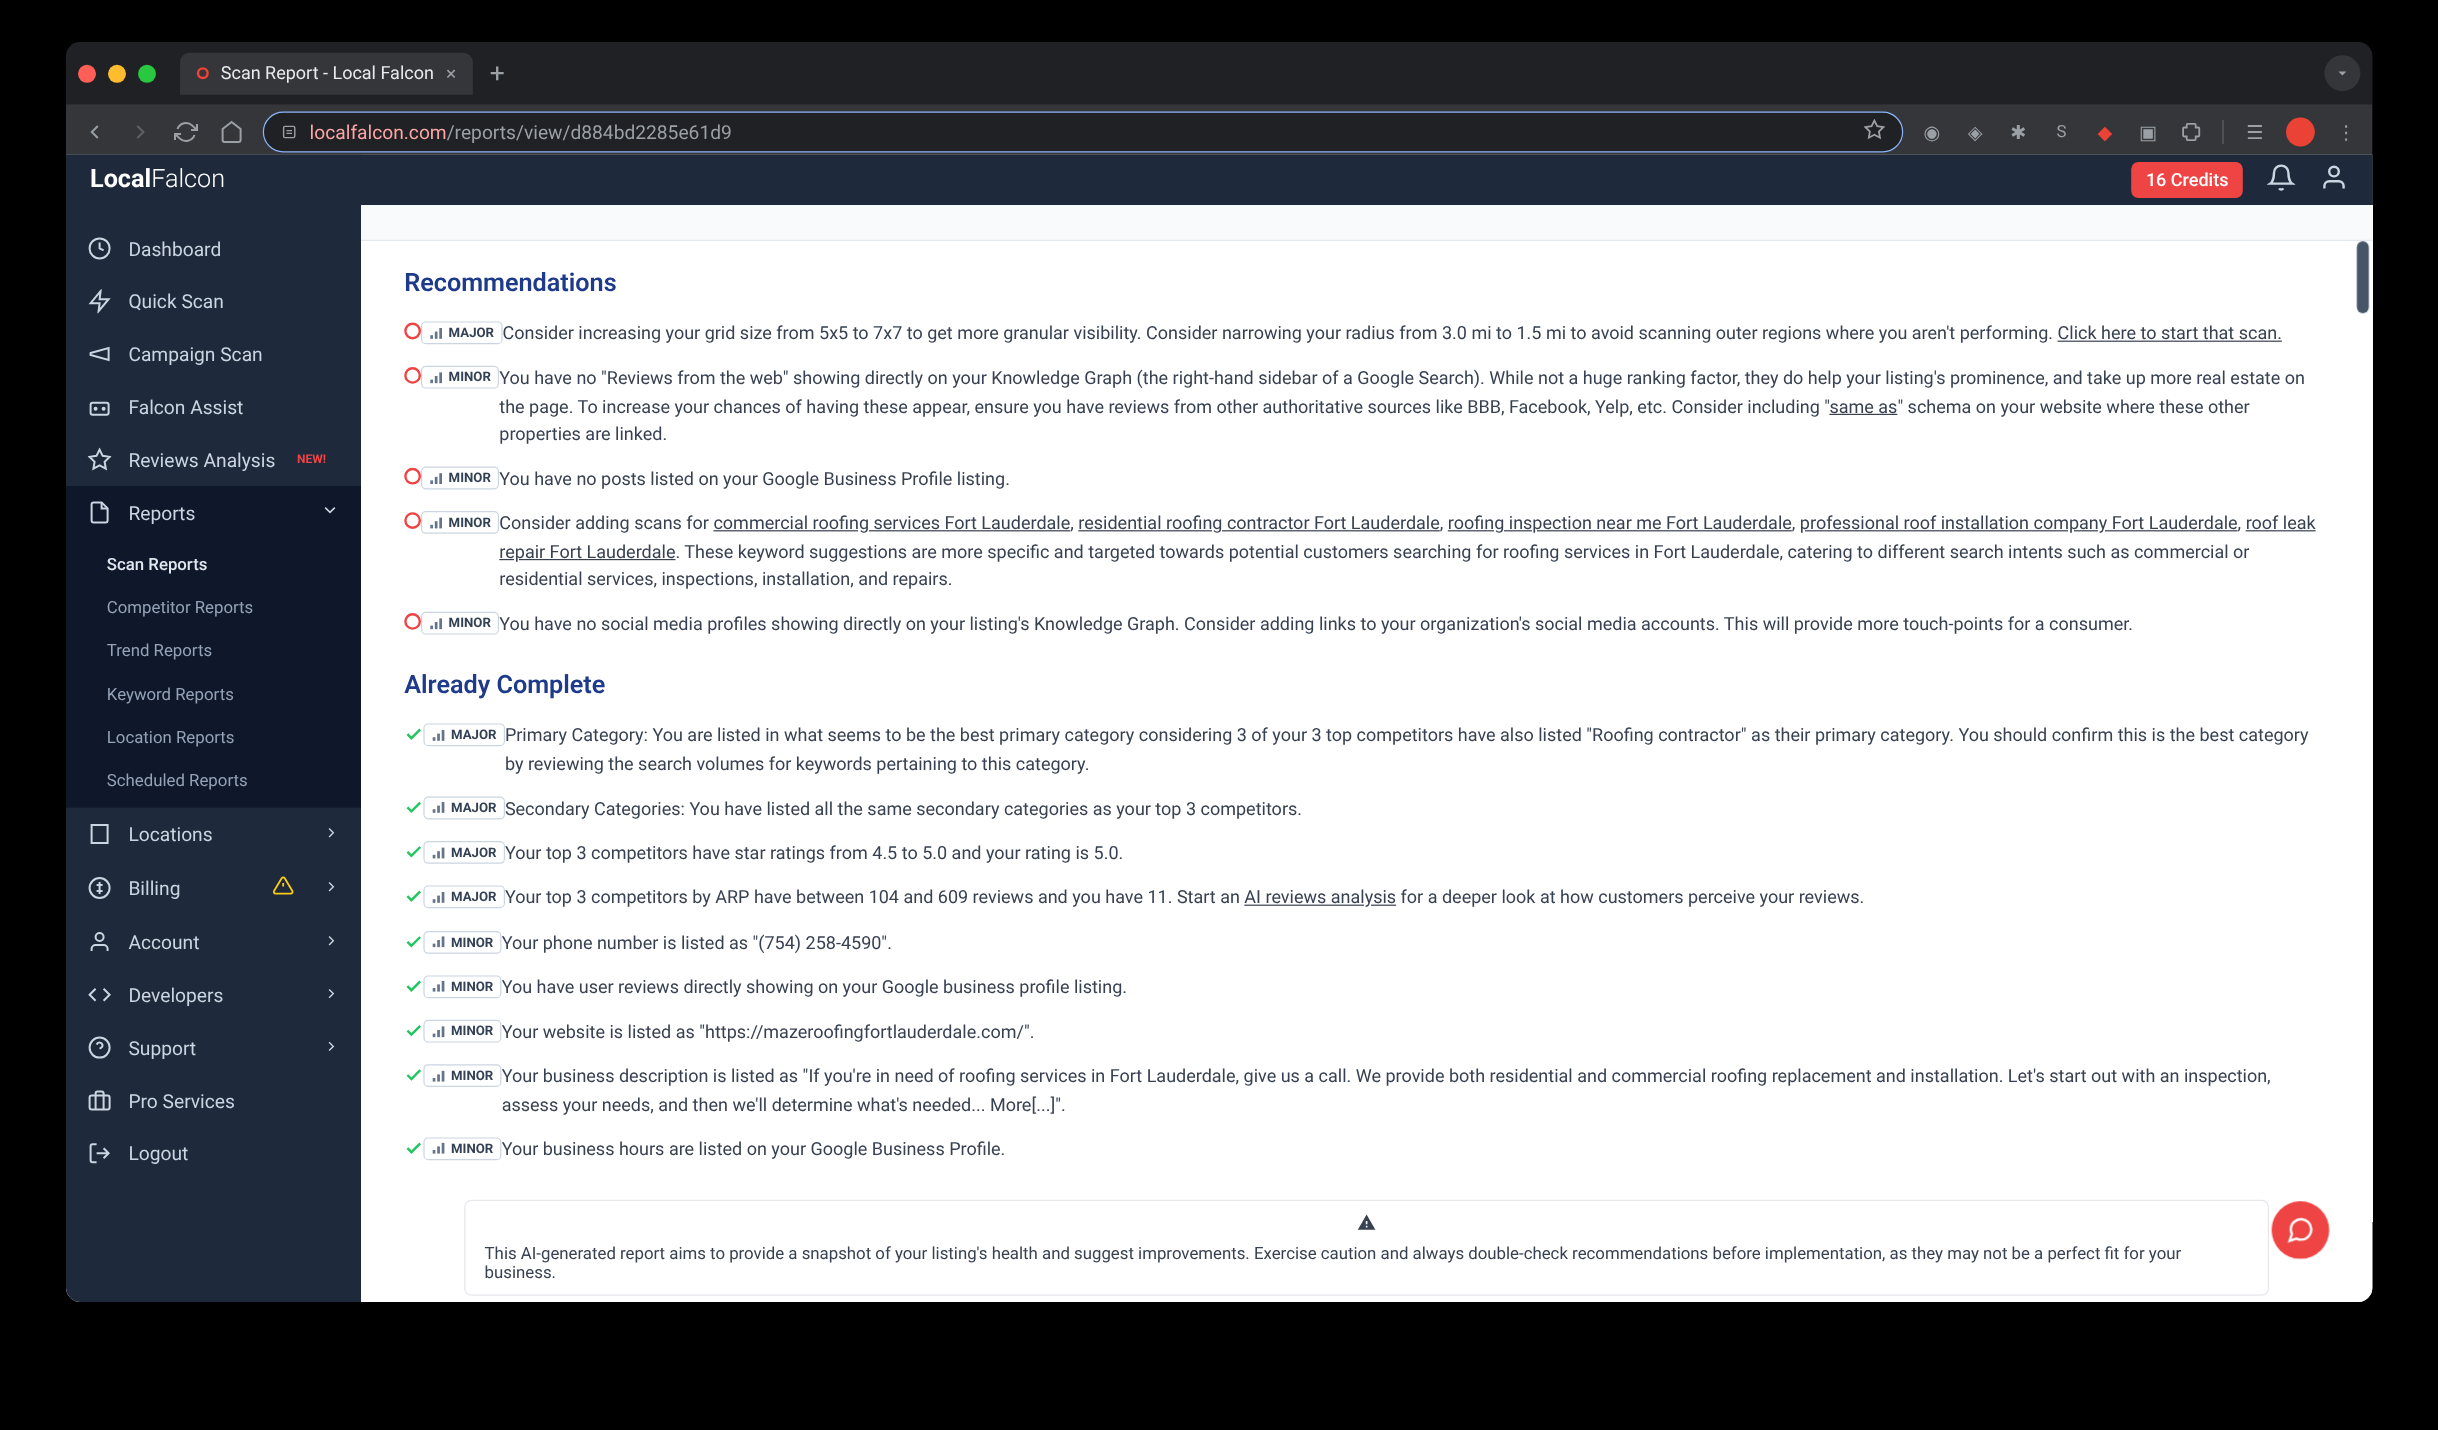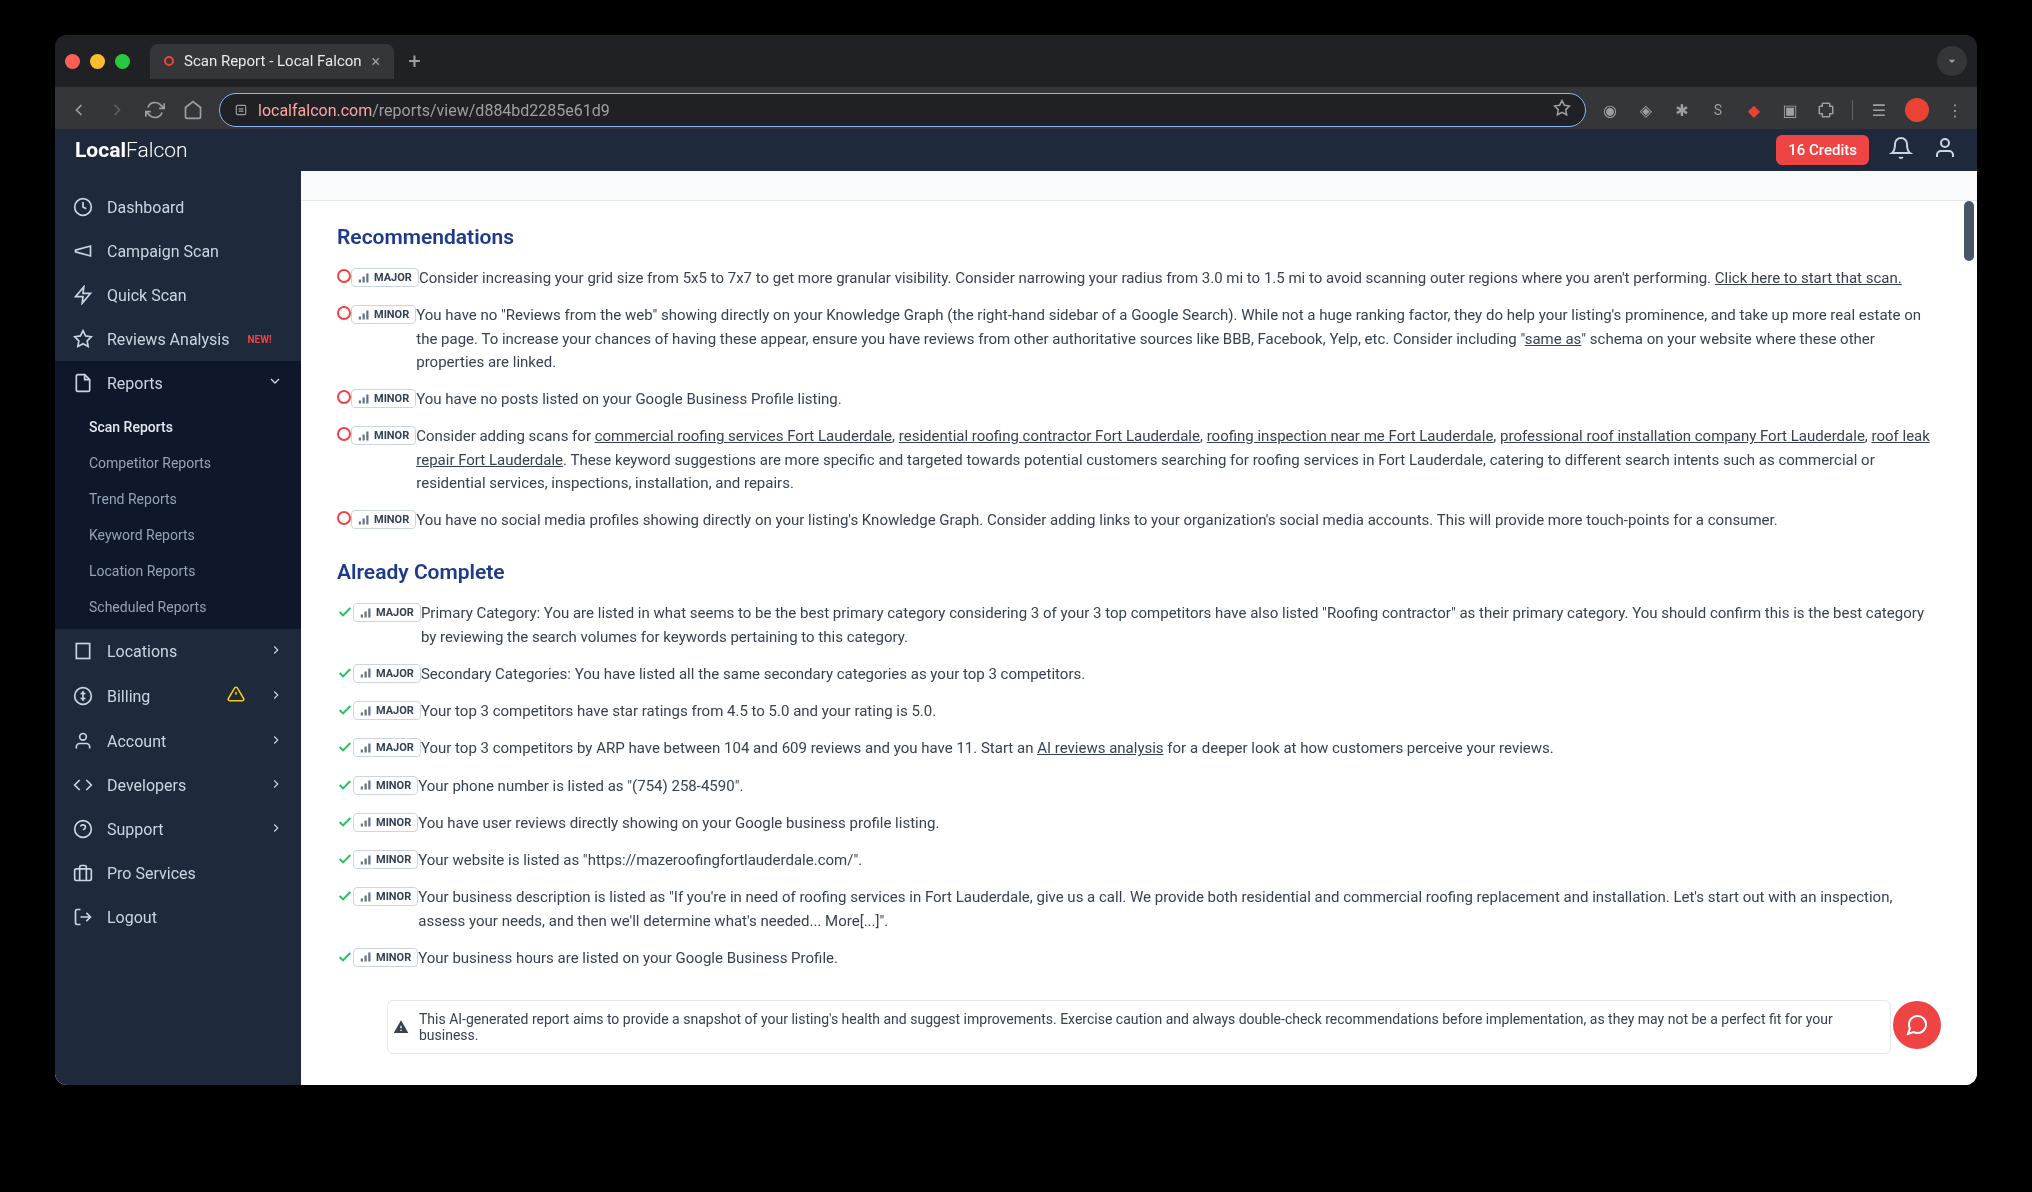--- a/index.html
+++ b/index.html
@@ -47,21 +47,21 @@
 .content { flex: 1; padding: 30px 36px 0 36px; overflow-y: auto; background: #fff; position: relative; margin-top: 42px; }
 .section-title { font-size: 21px; font-weight: 600; color: #1e3a8a; margin-bottom: 18px; }
 .rec-item { display: flex; align-items: flex-start; margin-bottom: 14px; }
 .rec-icon { margin-top: 2px; flex-shrink: 0; }
 .rec-icon.open { width: 14px; height: 14px; border: 2px solid #ef4444; border-radius: 50%; }
 .rec-icon.done svg { width: 16px; height: 16px; }
 .badge { display: inline-flex; align-items: center; border: 1px solid #cbd5e1; border-radius: 4px; padding: 2px 6px; font-size: 11px; font-weight: 700; color: #334155; gap: 4px; flex-shrink: 0; margin-top: 1px; }
 .badge svg { width: 12px; height: 10px; }
 .rec-text { font-size: 15px; color: #374151; line-height: 1.55; }
 .rec-text a { color: #374151; text-decoration: underline; }
-.disclaimer { background: #fff; border: 1px solid #e5e7eb; border-radius: 6px; padding: 10px 5px; font-size: 14px; color: #374151; display: flex; align-items: center; gap: 10px; margin: 30px 50px; }
+.disclaimer { background: #fff; border: 1px solid #e5e7eb; border-radius: 6px; padding: 10px 16px; font-size: 14px; color: #374151; display: flex; align-items: center; gap: 10px; margin: 30px 50px; flex-direction: column; }
 .disclaimer svg { width: 16px; height: 16px; flex-shrink: 0; }
 .chat-fab { position: absolute; bottom: 36px; right: 36px; width: 48px; height: 48px; background: #ef4444; border-radius: 50%; display: flex; align-items: center; justify-content: center; color: #fff; }
 .chat-fab svg { width: 24px; height: 24px; }
 .scrollbar-track { position: absolute; right: 0; top: 42px; bottom: 0; width: 16px; }
 .scrollbar-thumb { position: absolute; right: 3px; top: 30px; width: 10px; height: 60px; background: #475569; border-radius: 5px; }
 </style>
 </head>
 <body>
 
 <div class="chrome-window">
@@ -154,32 +154,42 @@
             <svg viewBox="0 0 24 24" fill="none" stroke-width="2">
               <circle cx="12" cy="12" r="10"></circle>
               <path d="M12 6v6l4 2"></path>
             </svg>
           </span>
           <span>Dashboard</span>
         </div>
       <div class="nav-item">
           <span class="nav-icon-sb">
             <svg viewBox="0 0 24 24" fill="none" stroke-width="2">
+              <polygon points="13 2 3 14 12 14 11 22 21 10 12 10 13 2"></polygon>
+            </svg>
+          </span>
+          <span>Quick Scan</span>
+        </div>
+      <div class="nav-item">
+          <span class="nav-icon-sb">
+            <svg viewBox="0 0 24 24" fill="none" stroke-width="2">
               <path d="M3 11l18-5v12L3 13v-2z"></path>
             </svg>
           </span>
           <span>Campaign Scan</span>
         </div>
       <div class="nav-item">
           <span class="nav-icon-sb">
             <svg viewBox="0 0 24 24" fill="none" stroke-width="2">
-              <polygon points="13 2 3 14 12 14 11 22 21 10 12 10 13 2"></polygon>
-            </svg>
-          </span>
-          <span>Quick Scan</span>
+              <rect x="3" y="8" width="18" height="12" rx="2"></rect>
+              <circle cx="8" cy="14" r="1"></circle>
+              <circle cx="16" cy="14" r="1"></circle>
+            </svg>
+          </span>
+          <span>Falcon Assist</span>
         </div>
       <div class="nav-item">
           <span class="nav-icon-sb">
             <svg viewBox="0 0 24 24" fill="none" stroke-width="2">
               <polygon points="12 2 15.09 8.26 22 9.27 17 14.14 18.18 21.02 12 17.77 5.82 21.02 7 14.14 2 9.27 8.91 8.26 12 2"></polygon>
             </svg>
           </span>
           <span>Reviews Analysis</span>
           <span class="nav-badge">NEW!</span>
         </div>

